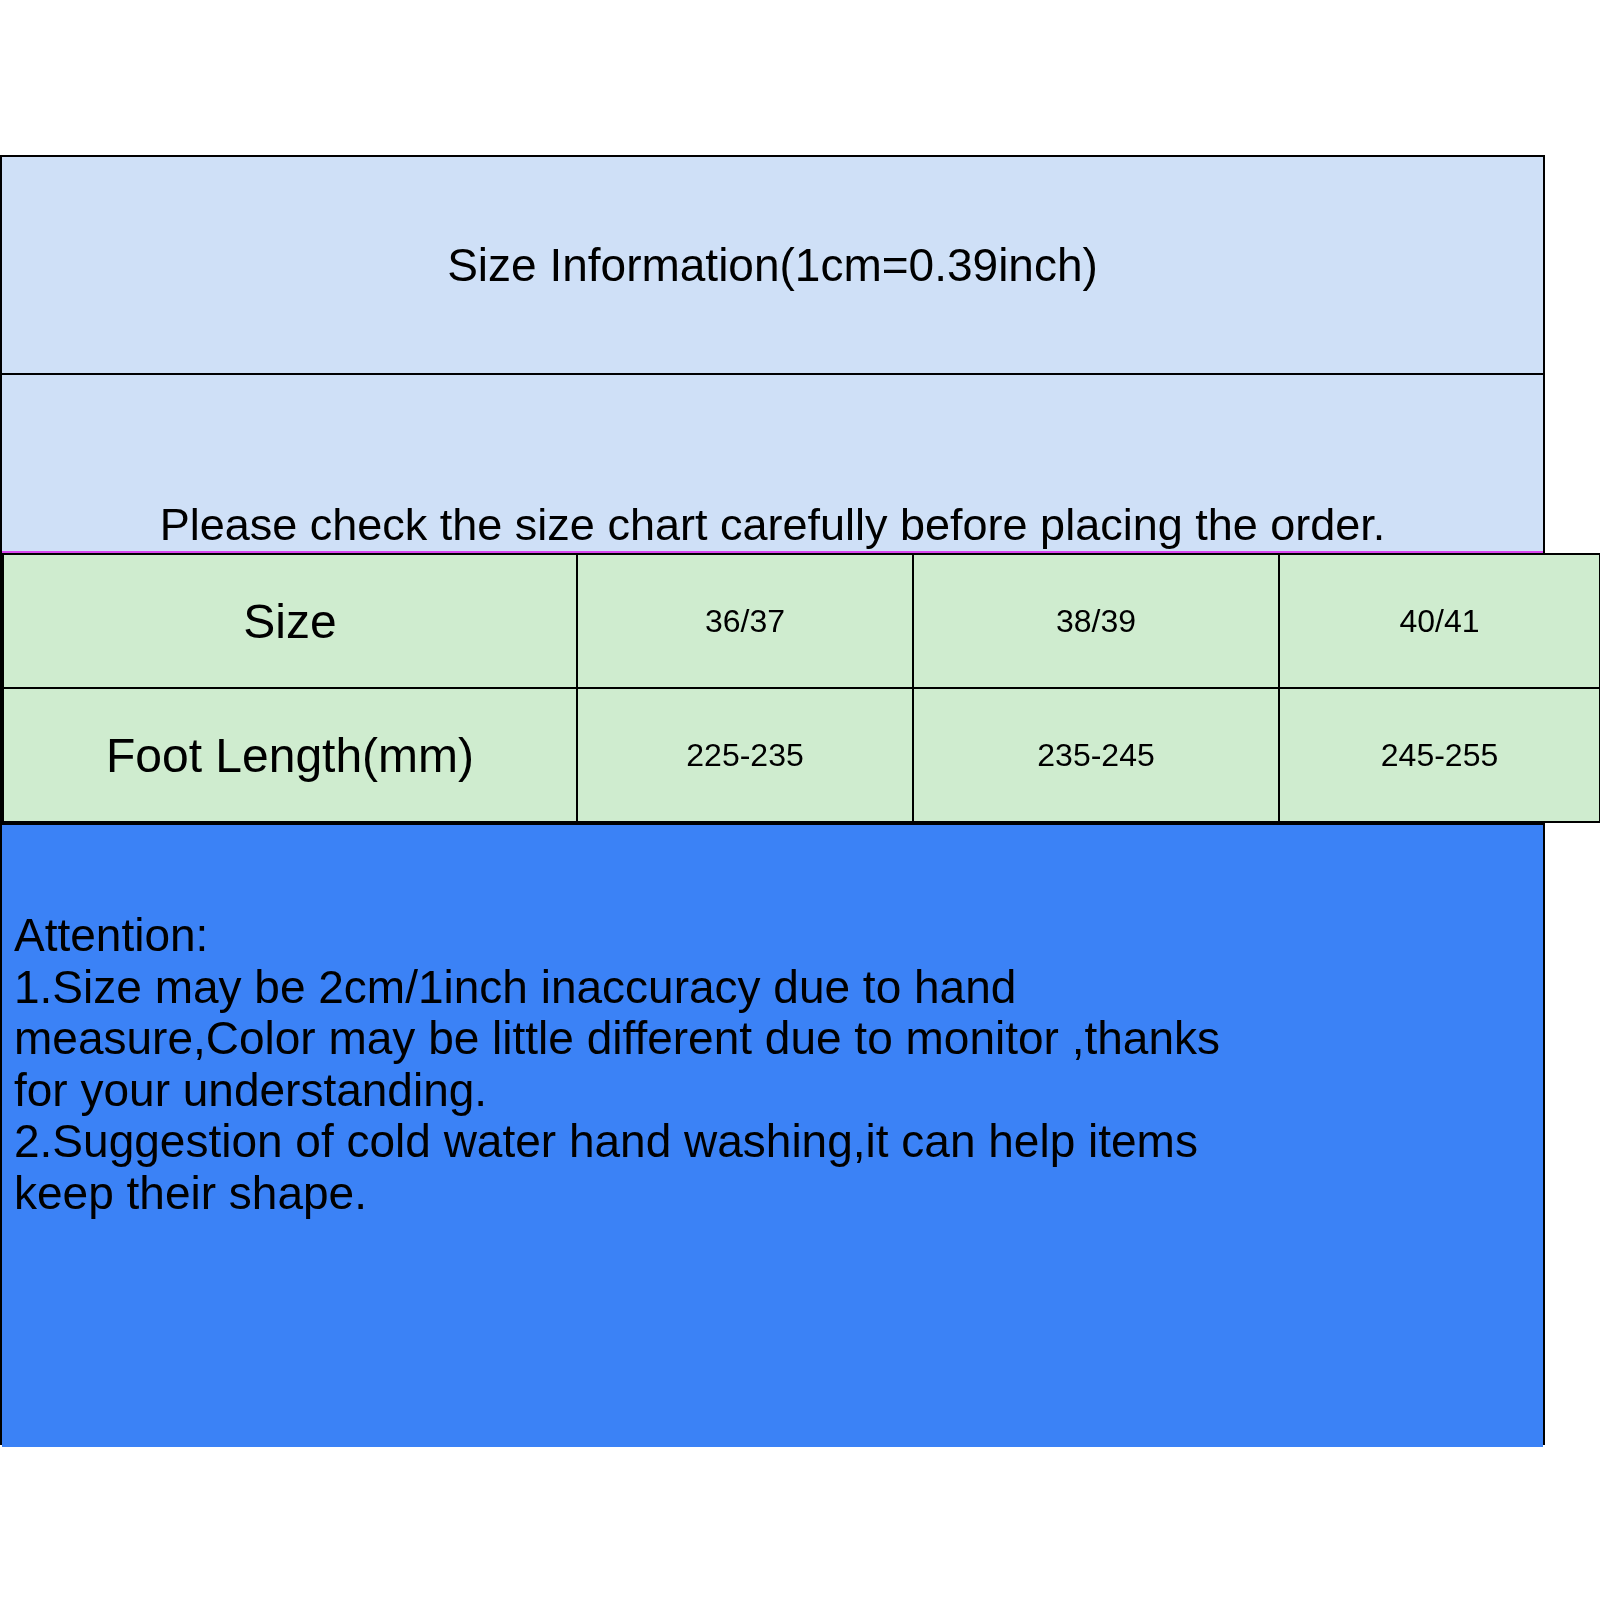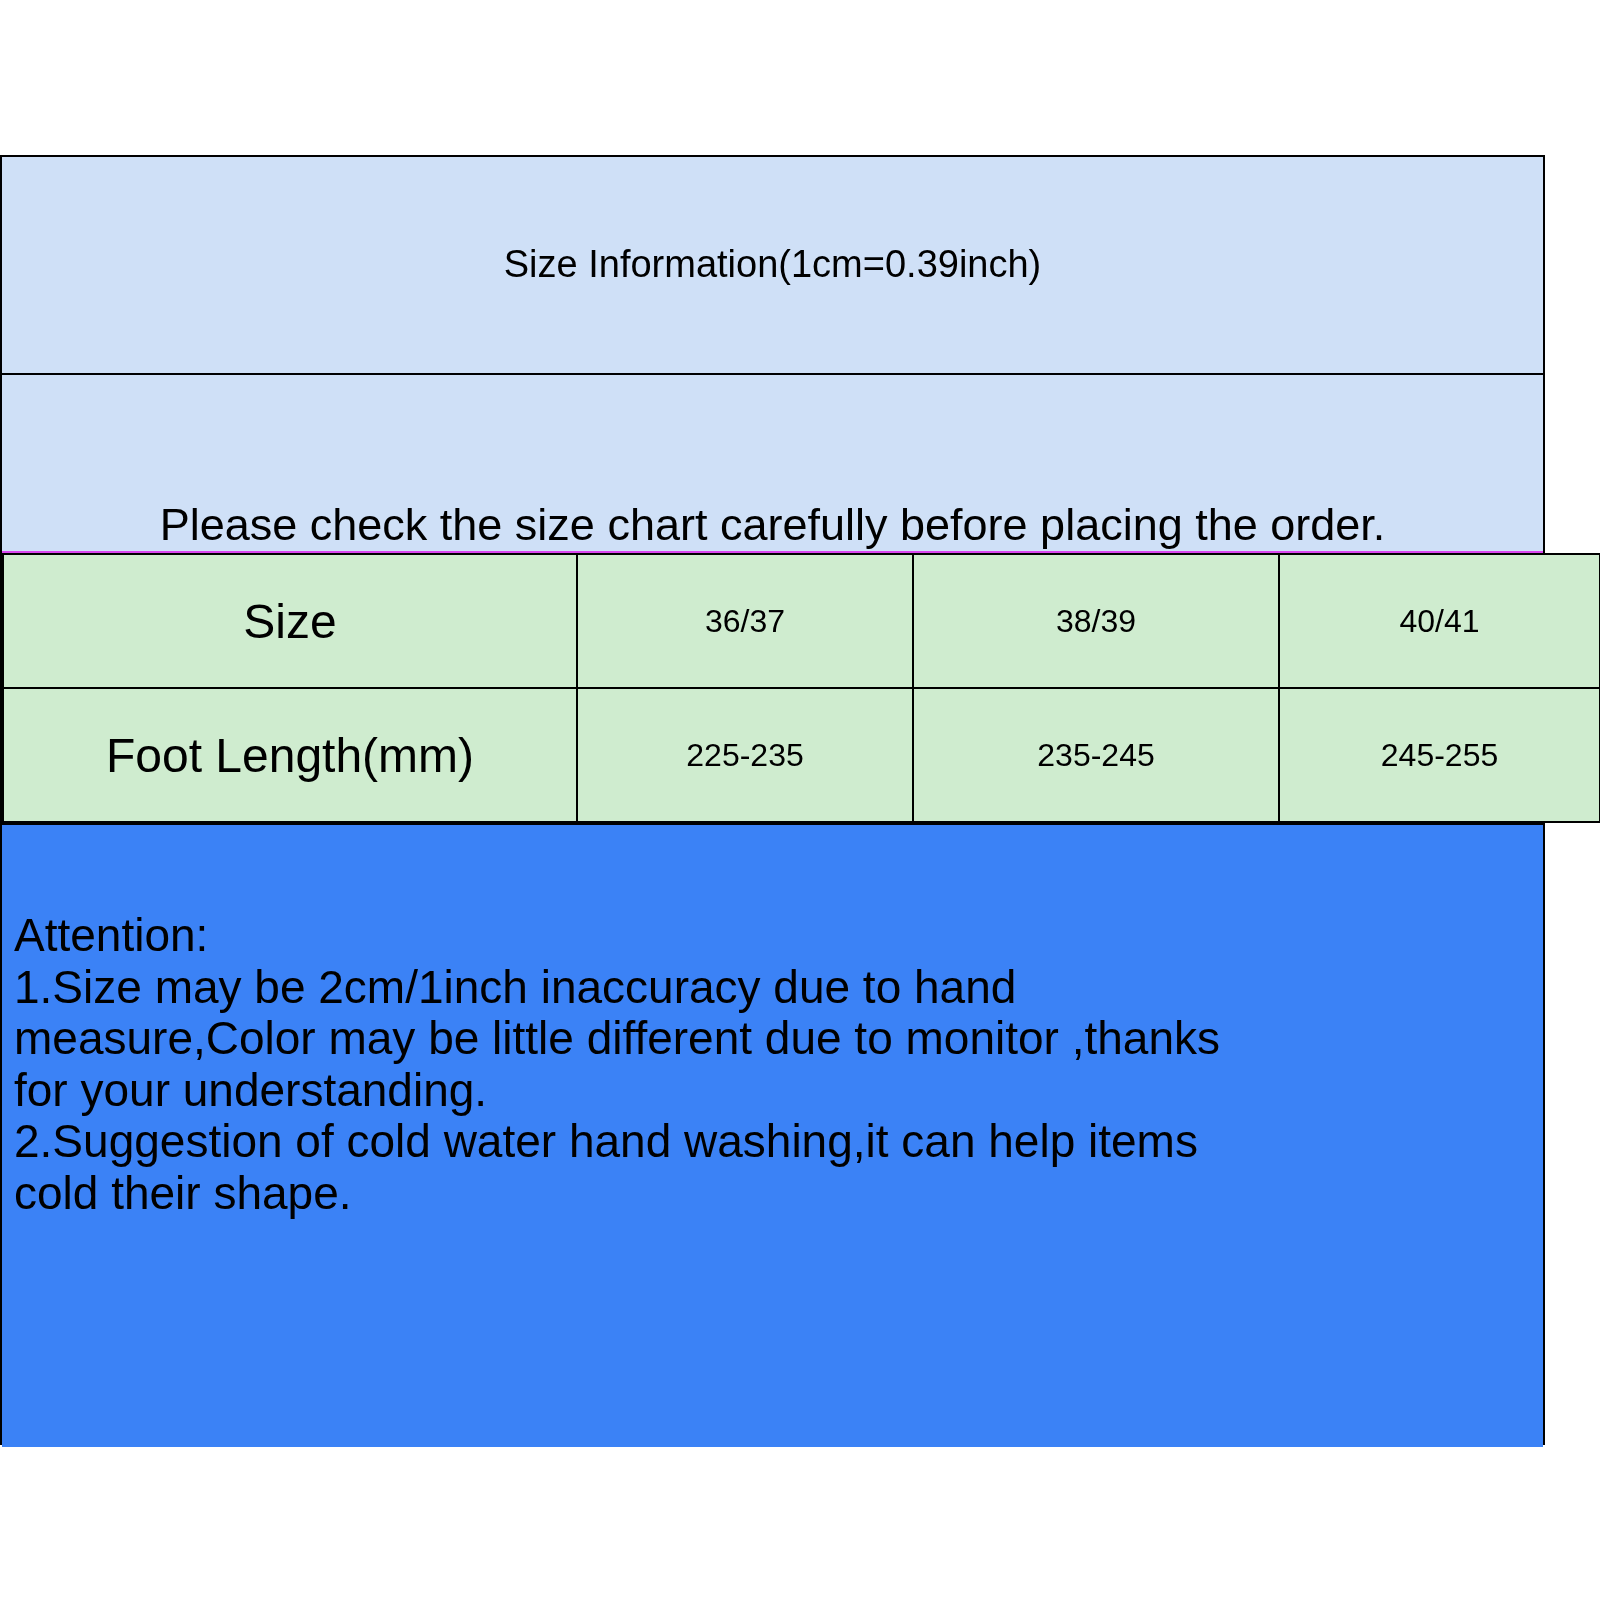--- a/index.html
+++ b/index.html
@@ -36,21 +36,21 @@
     background: #cfe0f7;
   }
   .title-band {
     height: 218px;
     border-bottom: 2px solid #000000;
     display: flex;
     align-items: center;
     justify-content: center;
   }
   .title-text {
-    font-size: 38px;
+    font-size: 46px;
     line-height: 1.1;
     white-space: nowrap;
   }
   .notice-band {
     height: 178px;
     border-bottom: 2px solid #d946ef;
     display: flex;
     align-items: flex-end;
     justify-content: center;
     padding-bottom: 2px;
@@ -126,17 +126,17 @@
         </tr>
       </tbody>
     </table>
 
     <div class="attention-band">
       <div class="attention-line">Attention:</div>
       <div class="attention-line">1.Size may be 2cm/1inch inaccuracy due to hand</div>
       <div class="attention-line">measure,Color may be little different due to monitor ,thanks</div>
       <div class="attention-line">for your understanding.</div>
       <div class="attention-line">2.Suggestion of cold water hand washing,it can help items</div>
-      <div class="attention-line">cold their shape.</div>
+      <div class="attention-line">keep their shape.</div>
     </div>
 
   </div>
 </div>
 
 </body></html>

